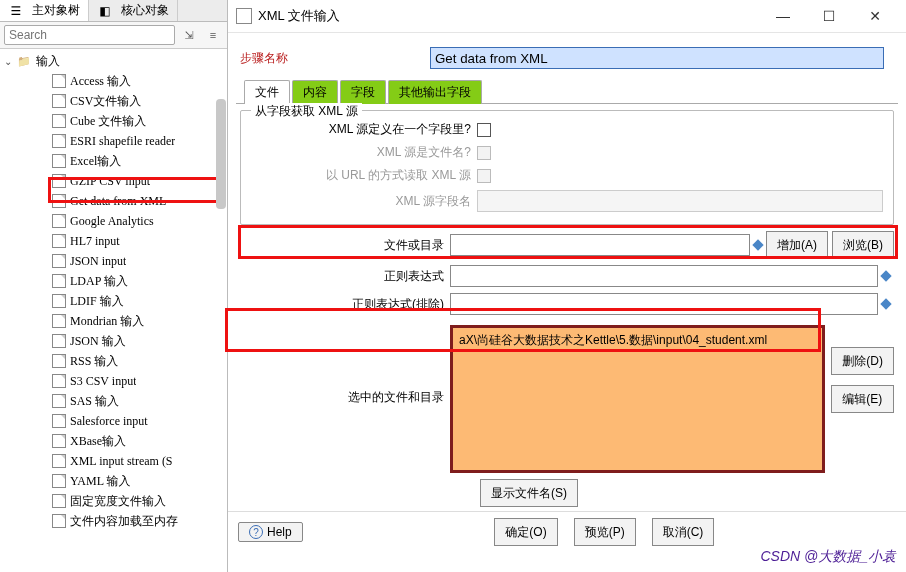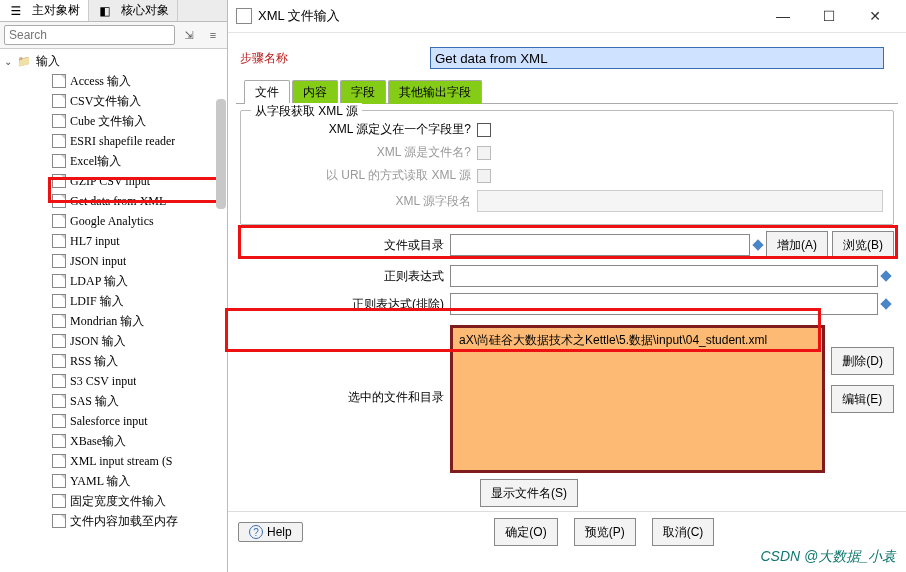--- a/index.html
+++ b/index.html
@@ -63,21 +63,21 @@
 .red-box-list { position: absolute; border: 3px solid #e11; pointer-events: none; left: 225px; top: 308px; width: 596px; height: 44px; }
 .side-btns { display: flex; flex-direction: column; gap: 10px; padding-top: 22px; }
 
 .show-btn-row { margin: 2px 0 0 240px; }
 
 .bottom-bar { display: flex; align-items: center; padding: 6px 10px; border-top: 1px solid #ddd; gap: 10px; margin-top: 4px; }
 .help-btn { display: flex; align-items: center; gap: 4px; border: 1px solid #888; padding: 2px 10px; border-radius: 2px; cursor: pointer; background: #f3f3f3; }
 .help-icon { width: 14px; height: 14px; border: 1px solid #3a6db5; border-radius: 50%; color: #3a6db5; font-size: 10px; display: flex; align-items: center; justify-content: center; }
 .bottom-center { flex: 1; display: flex; justify-content: center; gap: 16px; }
 
-.watermark { position: absolute; right: 10px; bottom: 6px; font-size: 14px; color: #0f766e; font-style: italic; pointer-events: none; }
+.watermark { position: absolute; right: 10px; bottom: 6px; font-size: 14px; color: #4c1d95; font-style: italic; pointer-events: none; }
 .scrollbar-thumb-v { position: absolute; right: 1px; top: 50px; width: 10px; height: 110px; background: #c8c8c8; border-radius: 4px; }
 </style>
 </head>
 <body>
 
 <div class="root">
 
   <div class="left-panel">
     <div class="left-tabs">
       <div class="left-tab active">

